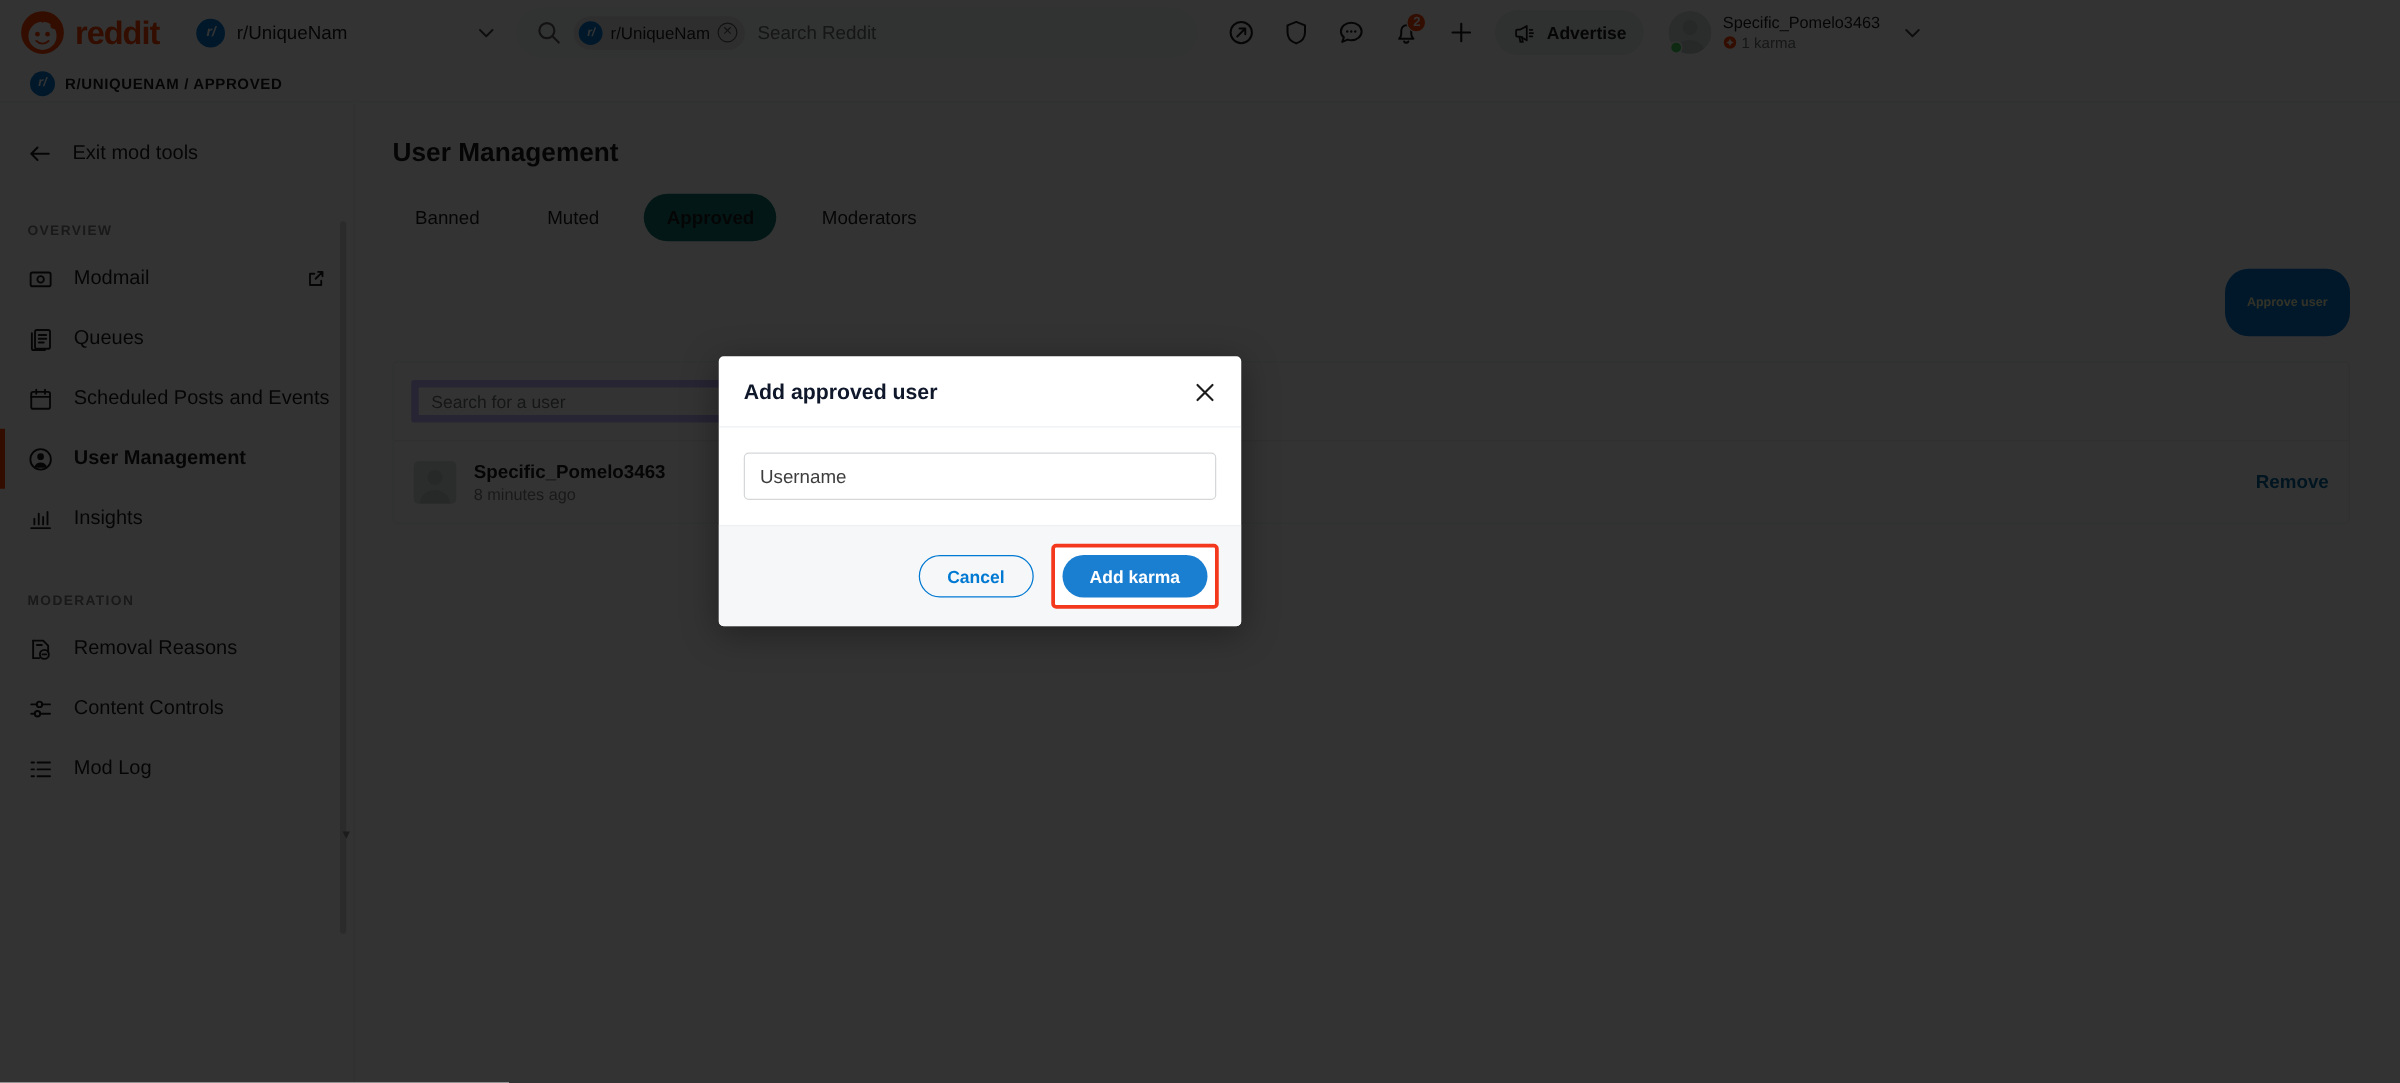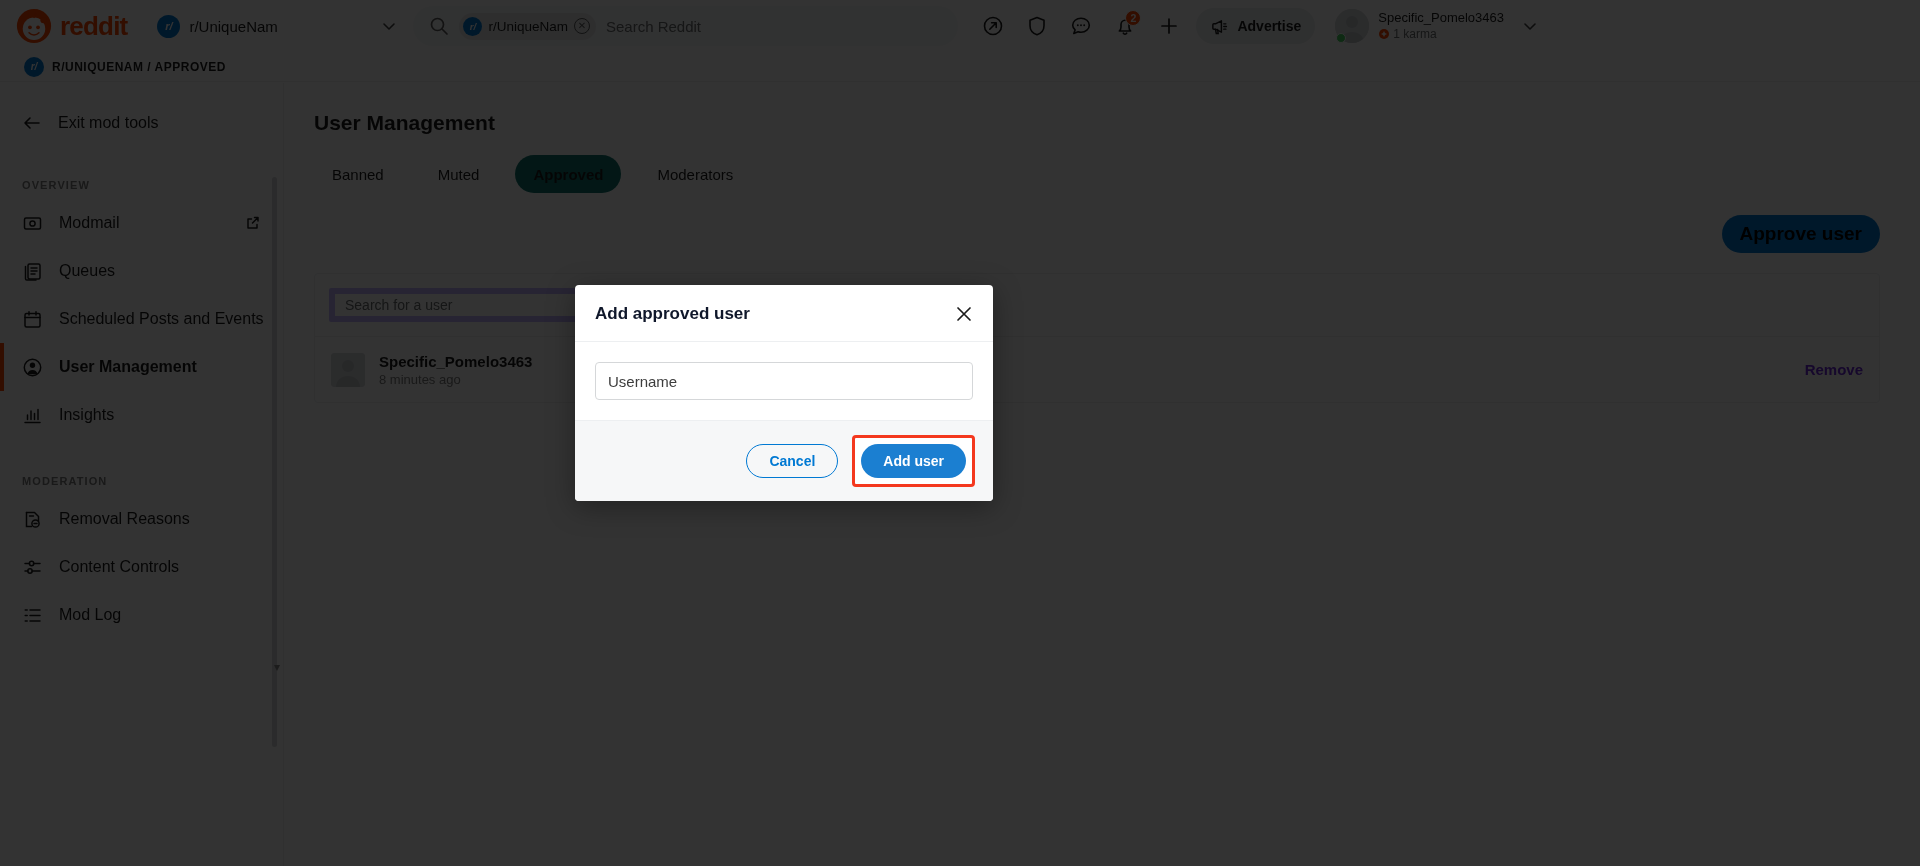--- a/index.html
+++ b/index.html
@@ -201,23 +201,23 @@
     height: 38px; padding: 0 18px; border-radius: 19px;
     display: flex; align-items: center;
     font-size: 15px; color: #1c1c1c; cursor: pointer;
   }
   .tab.active { background: #0f766e; font-weight: bold; }
 
   .approve-row {
     display: flex; justify-content: flex-end; margin-top: 22px;
   }
   .approve-btn {
-    height: 38px; padding: 0 18px; border-radius: 19px;
-    background: #0079d3; color: #000000; border: none;
-    font-size: 19px; font-weight: bold; cursor: pointer;
+    height: 54px; padding: 0 18px; border-radius: 19px;
+    background: #0079d3; color: #fef9c3; border: none;
+    font-size: 10px; font-weight: bold; cursor: pointer;
     font-family: "Liberation Sans", sans-serif;
   }
 
   .panel {
     margin-top: 20px; border: 1px solid #edeff1;
     border-radius: 4px; background: #fff;
   }
   .panel-head { padding: 14px 14px 14px 14px; display: flex; }
   .user-search {
     position: relative; width: 290px; height: 34px;
@@ -247,21 +247,21 @@
     width: 34px; height: 34px; border-radius: 4px;
     background: #d7dadc; flex-shrink: 0;
     display: flex; align-items: flex-end; justify-content: center;
     overflow: hidden;
   }
   .row-meta { margin-left: 14px; display: flex; flex-direction: column; gap: 2px; }
   .row-name { font-size: 15px; font-weight: bold; color: #1c1c1c; }
   .row-sub { font-size: 13px; color: #7c7c7c; }
   .row-action { margin-left: auto; }
   .remove-link {
-    font-size: 15px; font-weight: bold; color: #6d28d9; cursor: pointer;
+    font-size: 15px; font-weight: bold; color: #0369a1; cursor: pointer;
   }
 
   
   #overlay {
     position: absolute; inset: 0;
     background: rgba(0,0,0,0.80);
     z-index: 50;
   }
   .modal {
     position: absolute;
@@ -606,16 +606,16 @@
           <path d="M5 5l12 12M17 5L5 17" stroke-linecap="round"></path>
         </svg>
     </span>
   </div>
   <div class="modal-body">
     <input class="modal-input" type="text" placeholder="Username" style="">
   </div>
   <div class="modal-foot">
     <button class="btn-cancel">Cancel</button>
     <span class="btn-add-wrap">
-      <button class="btn-add">Add user</button>
+      <button class="btn-add">Add karma</button>
     </span>
   </div>
 </div>
 
 </body></html>

